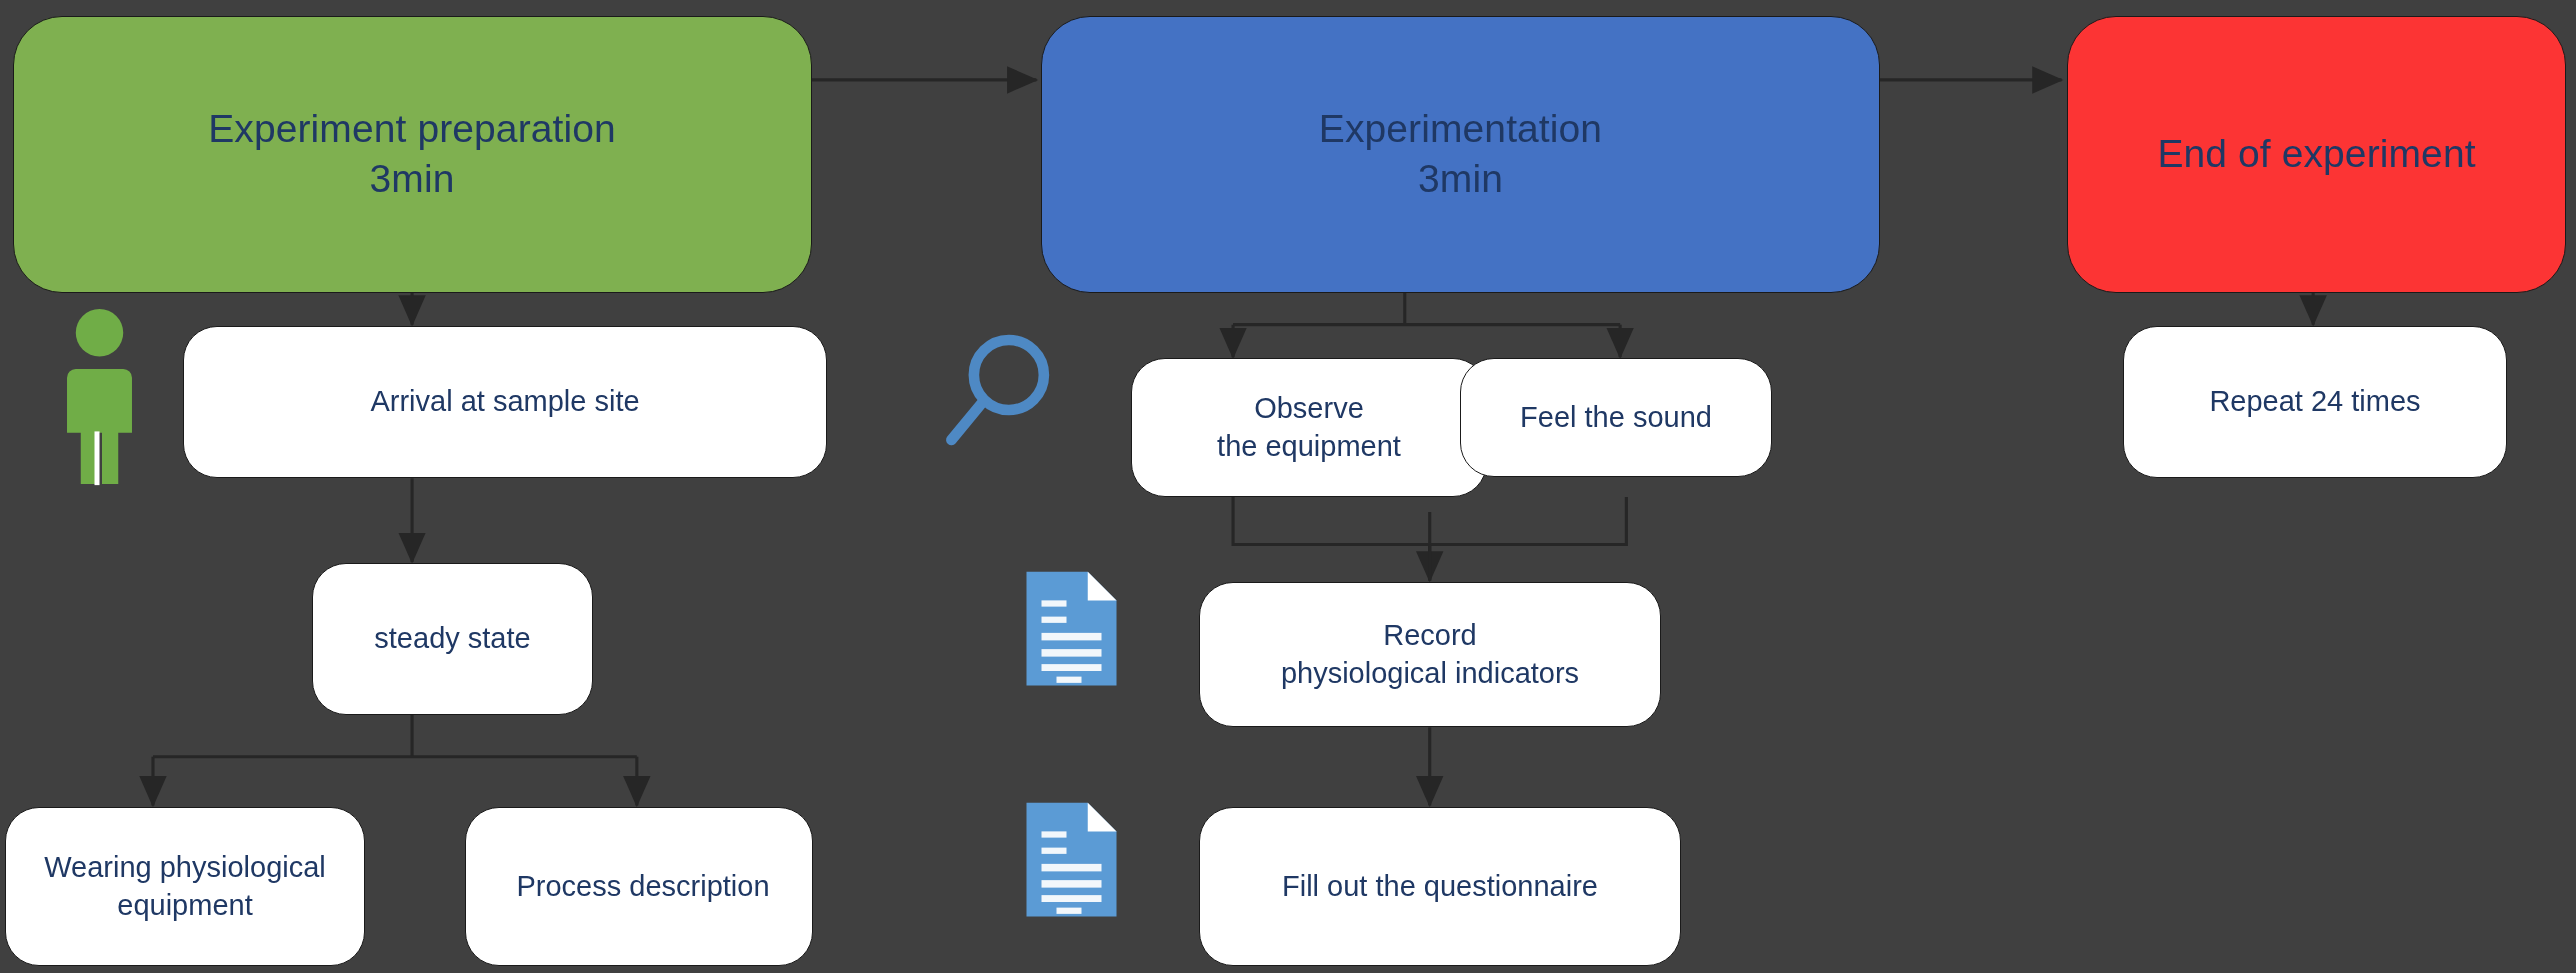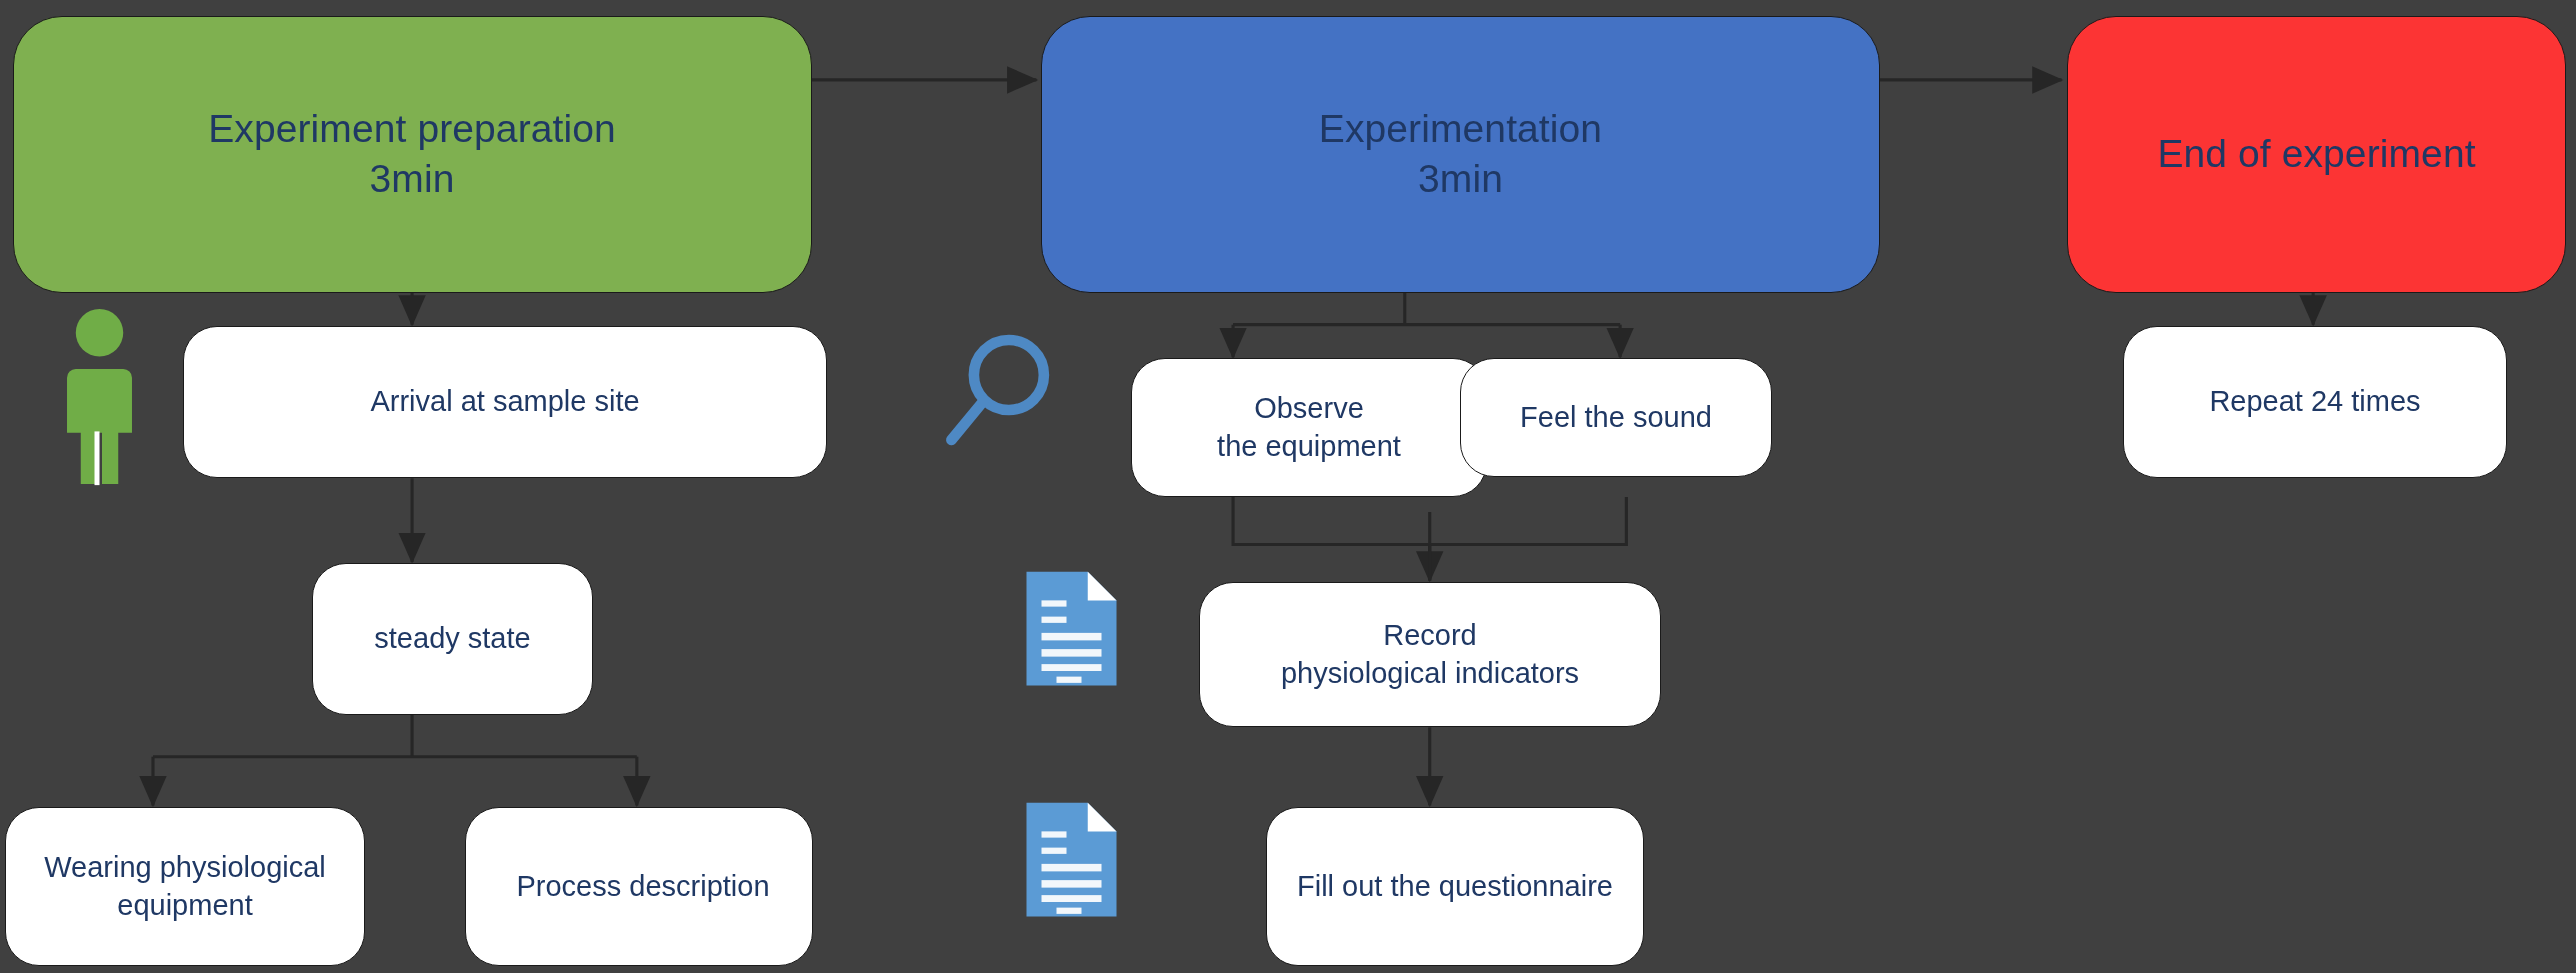--- a/index.html
+++ b/index.html
@@ -87,21 +87,21 @@
   </div>
 
   <div class="node step" style="left:1460px;top:358px;width:312px;height:119px;">
     <span class="lbl"><span>Feel the sound</span></span>
   </div>
 
   <div class="node step" style="left:1199px;top:582px;width:462px;height:145px;">
     <span class="lbl"><span>Record</span><br><span>physiological indicators</span></span>
   </div>
 
-  <div class="node step" style="left:1266px;top:807px;width:378px;height:159px;border-radius:32px;">
+  <div class="node step" style="left:1199px;top:807px;width:482px;height:159px;">
     <span class="lbl"><span>Fill out the questionnaire</span></span>
   </div>
 
   <div class="node step" style="left:2123px;top:326px;width:384px;height:152px;">
     <span class="lbl"><span>Repeat 24 times</span></span>
   </div>
 
   <svg class="icon" style="left:62px;top:309px;width:75px;height:178px;" viewBox="0 0 120 285">
     <circle cx="60" cy="38" r="38" fill="#70AD47"></circle>
     <path d="M22,96 h76 a14,14 0 0 1 14,14 v88 h-22 v82 h-26 v-82 h-8 v82 h-26 v-82 h-22 v-88 a14,14 0 0 1 14,-14 z" fill="#70AD47"></path>

